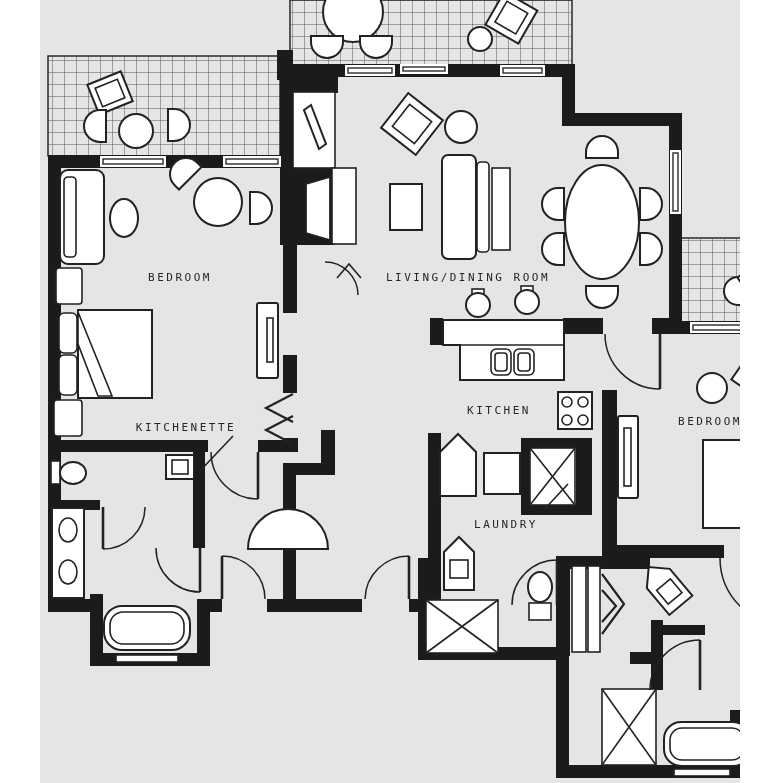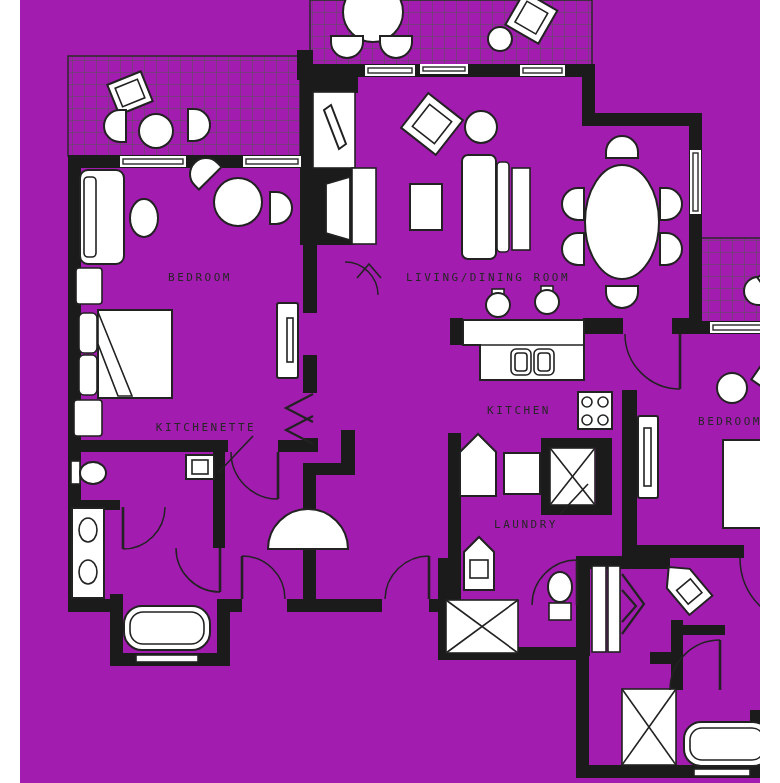--- a/index.html
+++ b/index.html
@@ -1,17 +1,17 @@
 <!DOCTYPE html>
 <html><head>
 <meta charset="utf-8">
 <style>
   html,body{margin:0;padding:0;background:#ffffff;}
   body{display:flex;justify-content:center;align-items:flex-start;font-family:"DejaVu Sans Mono",monospace;}
-  #canvas{width:700px;height:783px;background:#a21caf;position:relative;overflow:hidden;padding-left:40px;}
+  #canvas{width:700px;height:783px;background:#e5e5e5;position:relative;overflow:hidden;}
   svg{display:block;}
   .w{fill:#1b1b1b;stroke:none;}
   .f{fill:#ffffff;stroke:#222222;stroke-width:2;}
   .f1{fill:#ffffff;stroke:#222222;stroke-width:1.6;}
   .t{fill:none;stroke:#222222;stroke-width:1.6;}
   .t2{fill:none;stroke:#222222;stroke-width:2.2;}
   .door{fill:none;stroke:#222222;stroke-width:1.5;}
   .leaf{fill:none;stroke:#222222;stroke-width:2.6;}
   .grid{fill:url(#hatch);stroke:#2a2a2a;stroke-width:1.5;}
   .winbar{fill:#ffffff;stroke:#2a2a2a;stroke-width:1.4;}

